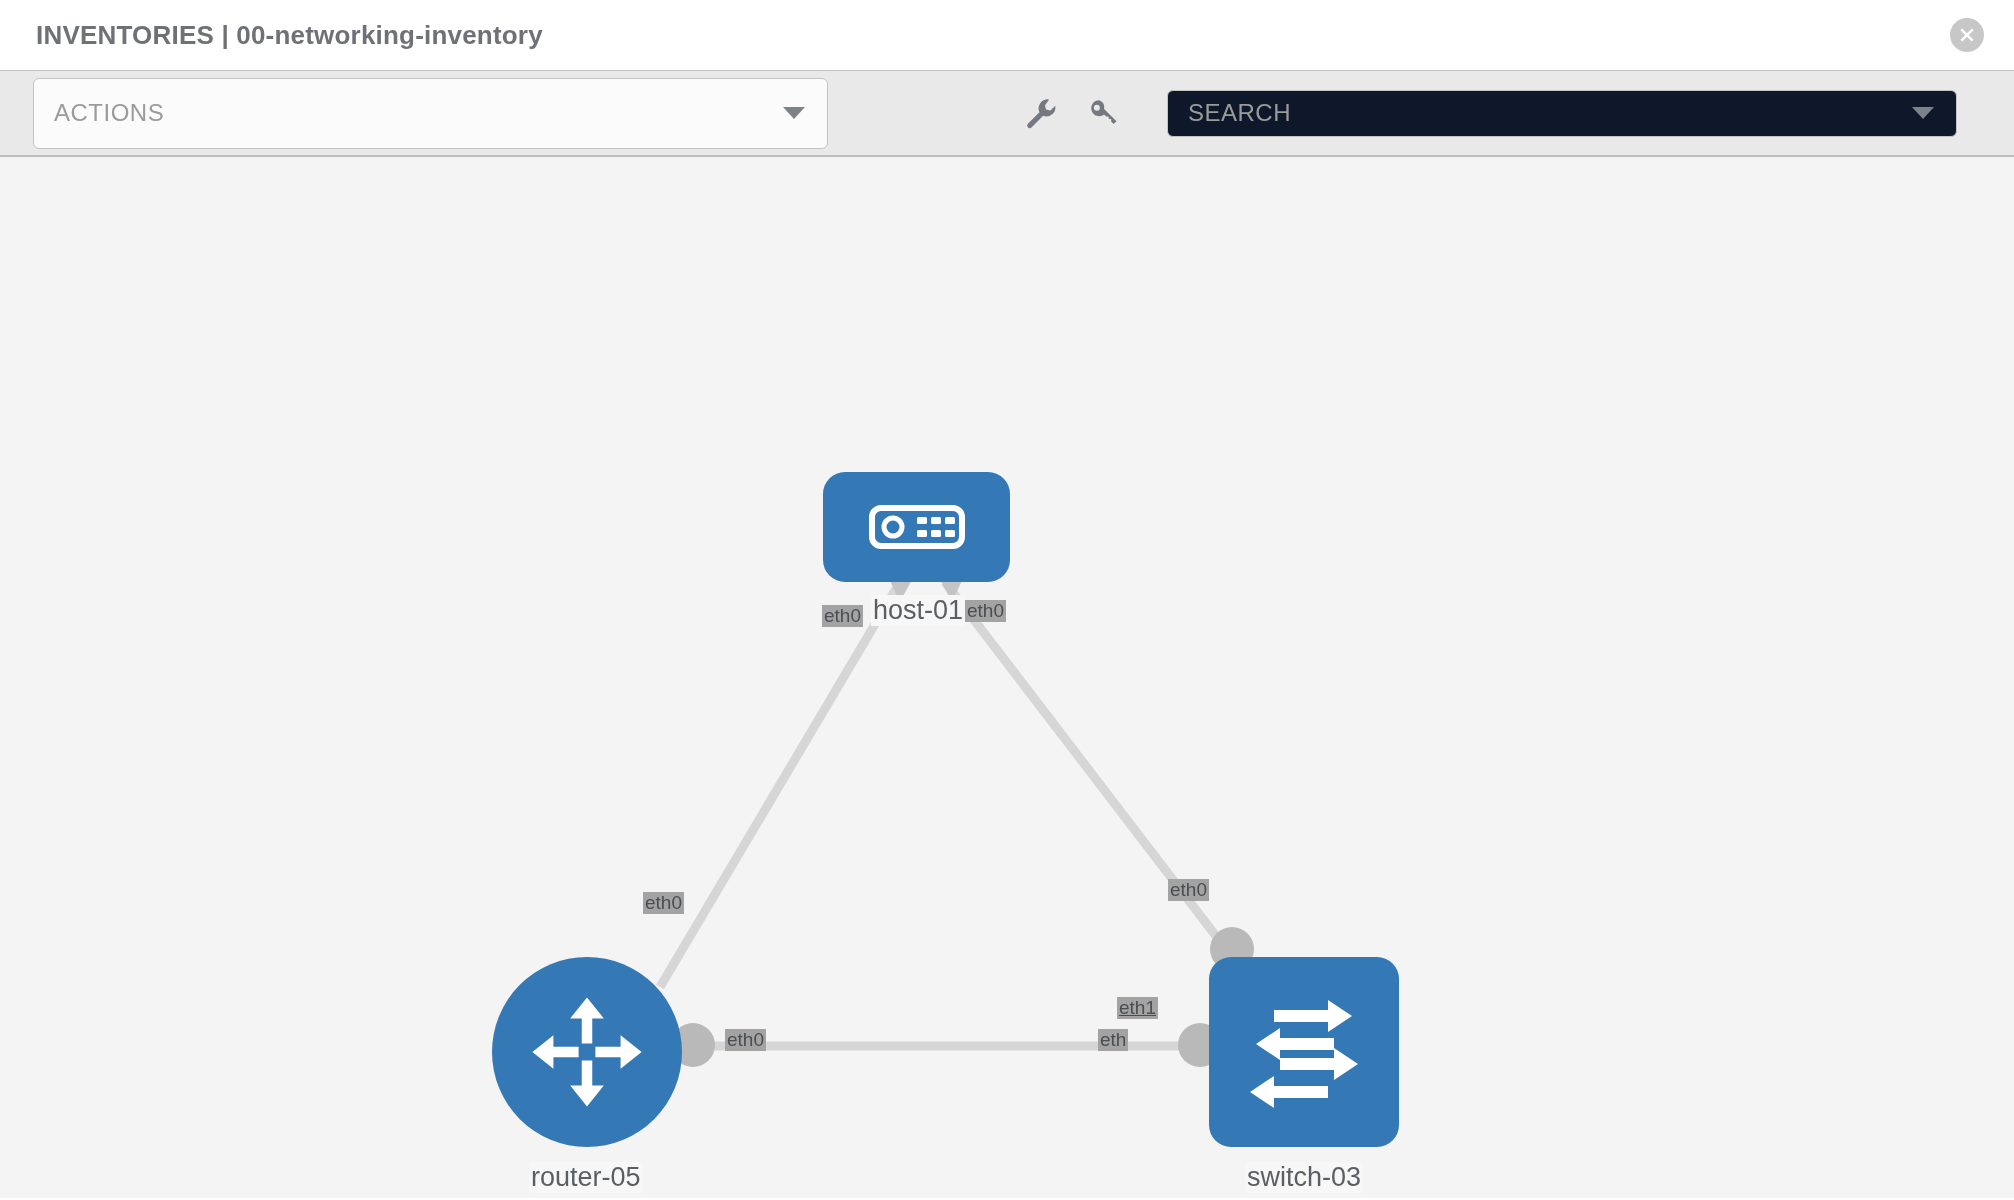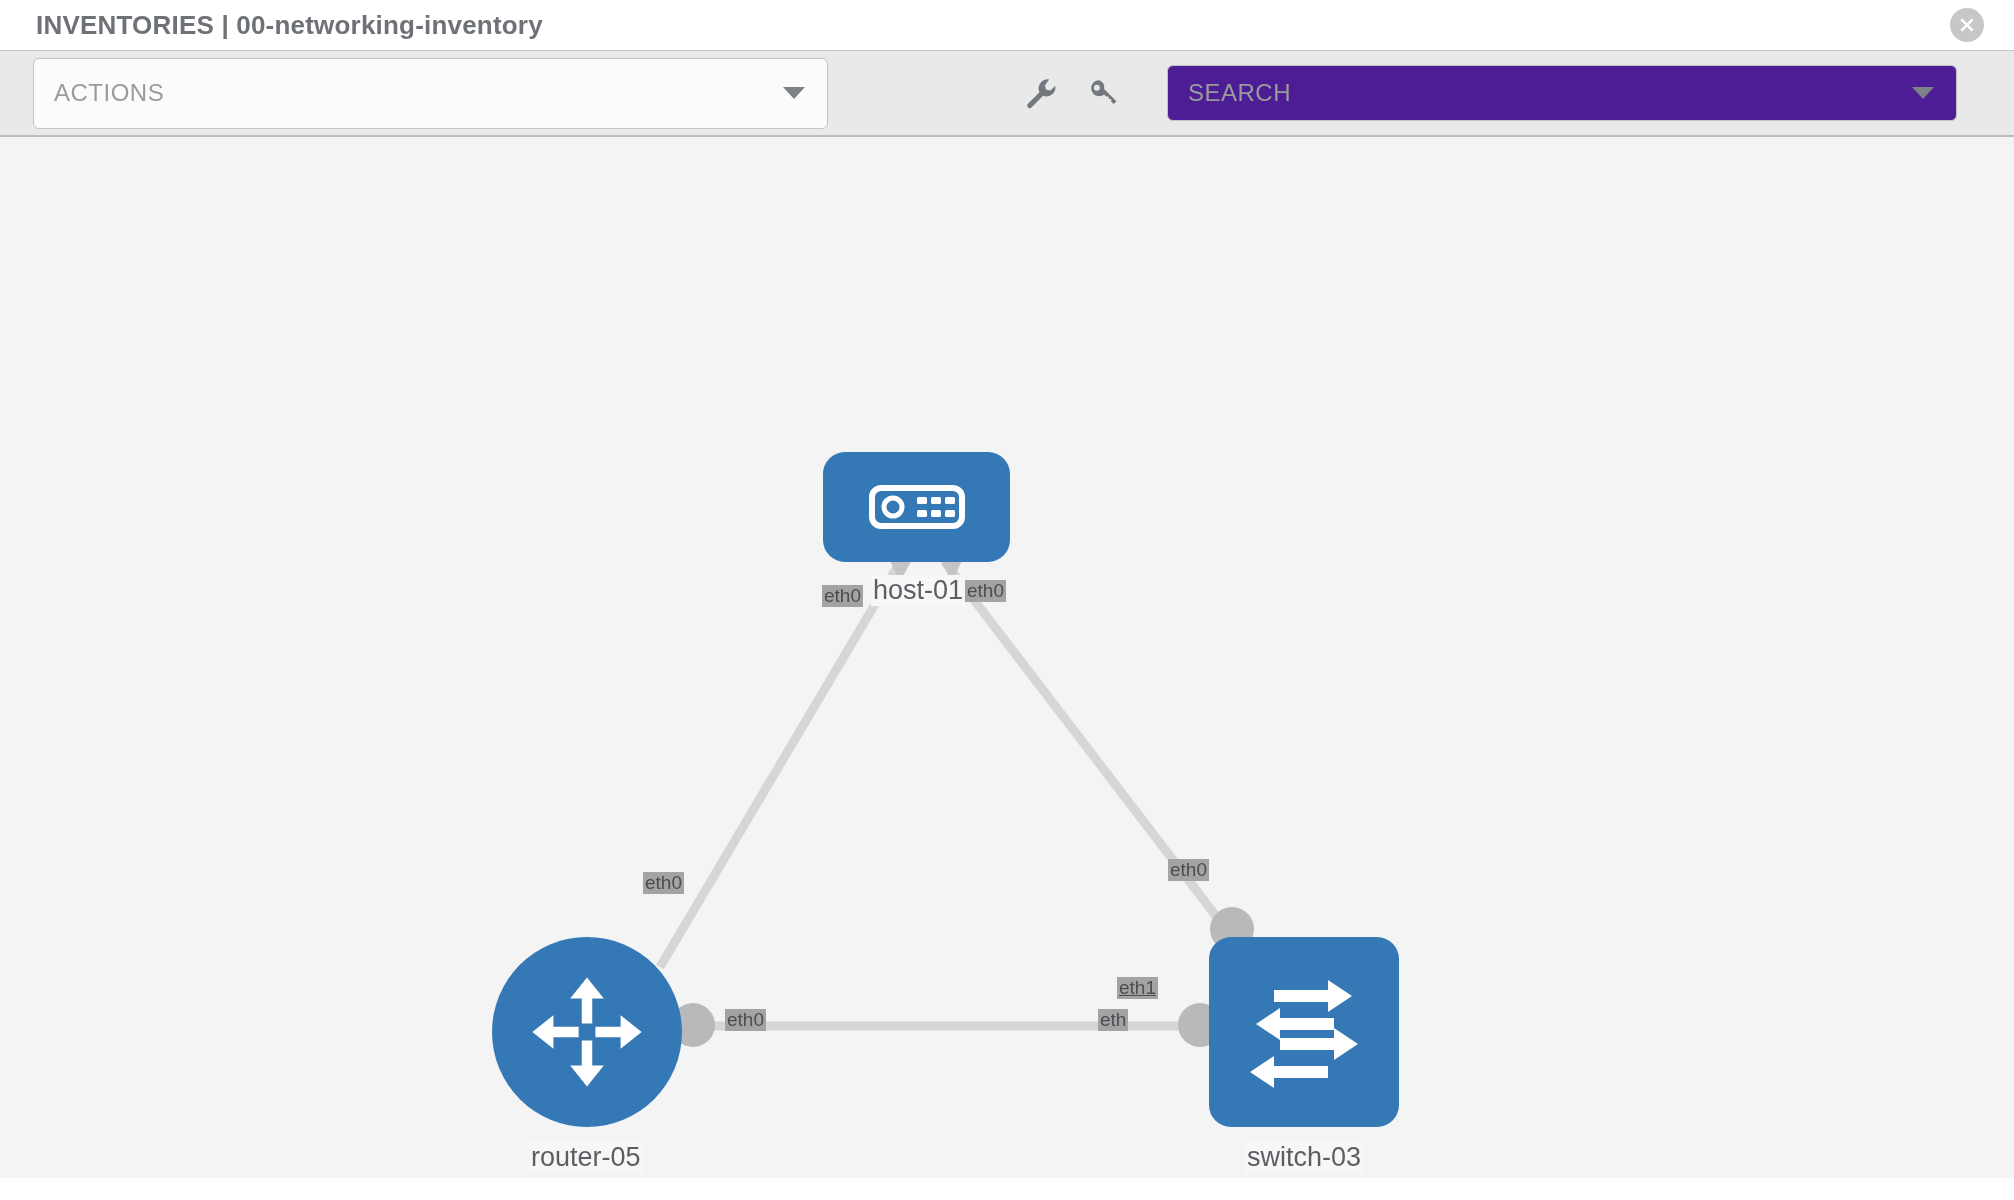--- a/index.html
+++ b/index.html
@@ -8,21 +8,21 @@
     width: 2014px;
     height: 1200px;
     overflow: hidden;
     font-family: "Liberation Sans", sans-serif;
     background: #ffffff;
   }
 
   
   .header {
     position: relative;
-    height: 50px;
+    height: 70px;
     background: #ffffff;
     display: flex;
     align-items: center;
   }
   .page-title {
     margin-left: 36px;
     font-size: 26px;
     font-weight: bold;
     color: #6e7277;
     letter-spacing: 0.2px;
@@ -85,22 +85,22 @@
     display: flex;
     align-items: center;
     gap: 30px;
     margin-left: 195px;
   }
   .tool-icon { cursor: pointer; display: block; }
 
   .search-box {
     margin-left: 46px;
     width: 790px;
-    height: 56px;
-    background: #4c1d95;
+    height: 47px;
+    background: #0f172a;
     border: 1px solid #c3c3c3;
     border-radius: 6px;
     display: flex;
     align-items: center;
     position: relative;
   }
   .search-box .search-input {
     margin-left: 20px;
     font-size: 24px;
     color: #9b9b9b;

